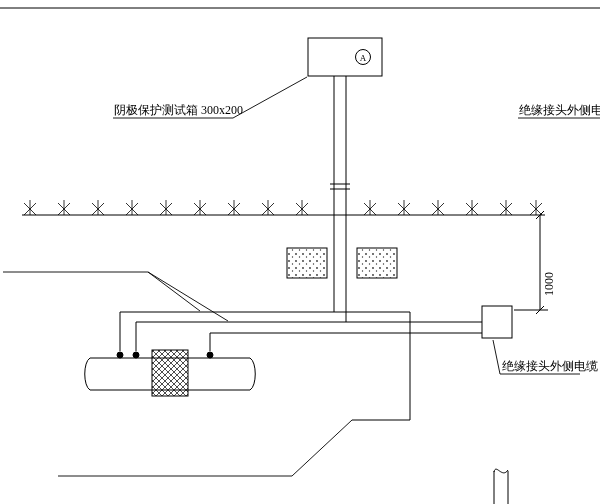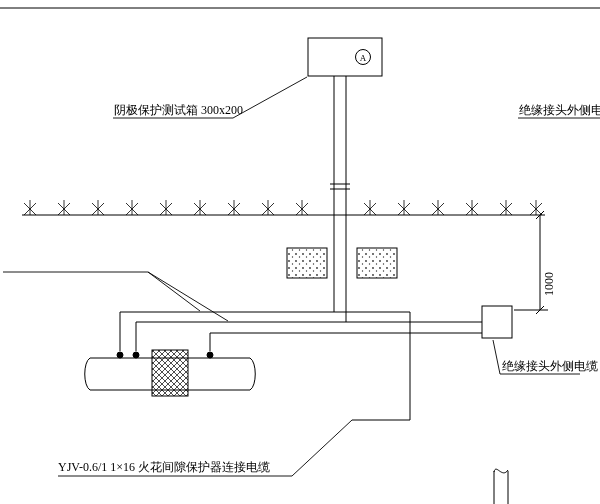--- a/index.html
+++ b/index.html
@@ -147,18 +147,17 @@
     </g>
   </svg>
 
   <div class="lbl" style="left:114px;top:103px;">阴极保护测试箱 300x200</div>
 
   <div class="lbl" style="left:519px;top:103px;">绝缘接头外侧电缆</div>
 
 
   <div class="lbl" style="left:502px;top:359px;">绝缘接头外侧电缆</div>
 
-  <div class="lbl" style="left:58px;top:460px;">YJV-0.6/1  1×16   火花间隙保护器连接电缆</div>
 
   <div class="dim-vert">1000</div>
 
 
 </div>
 
 </body></html>

